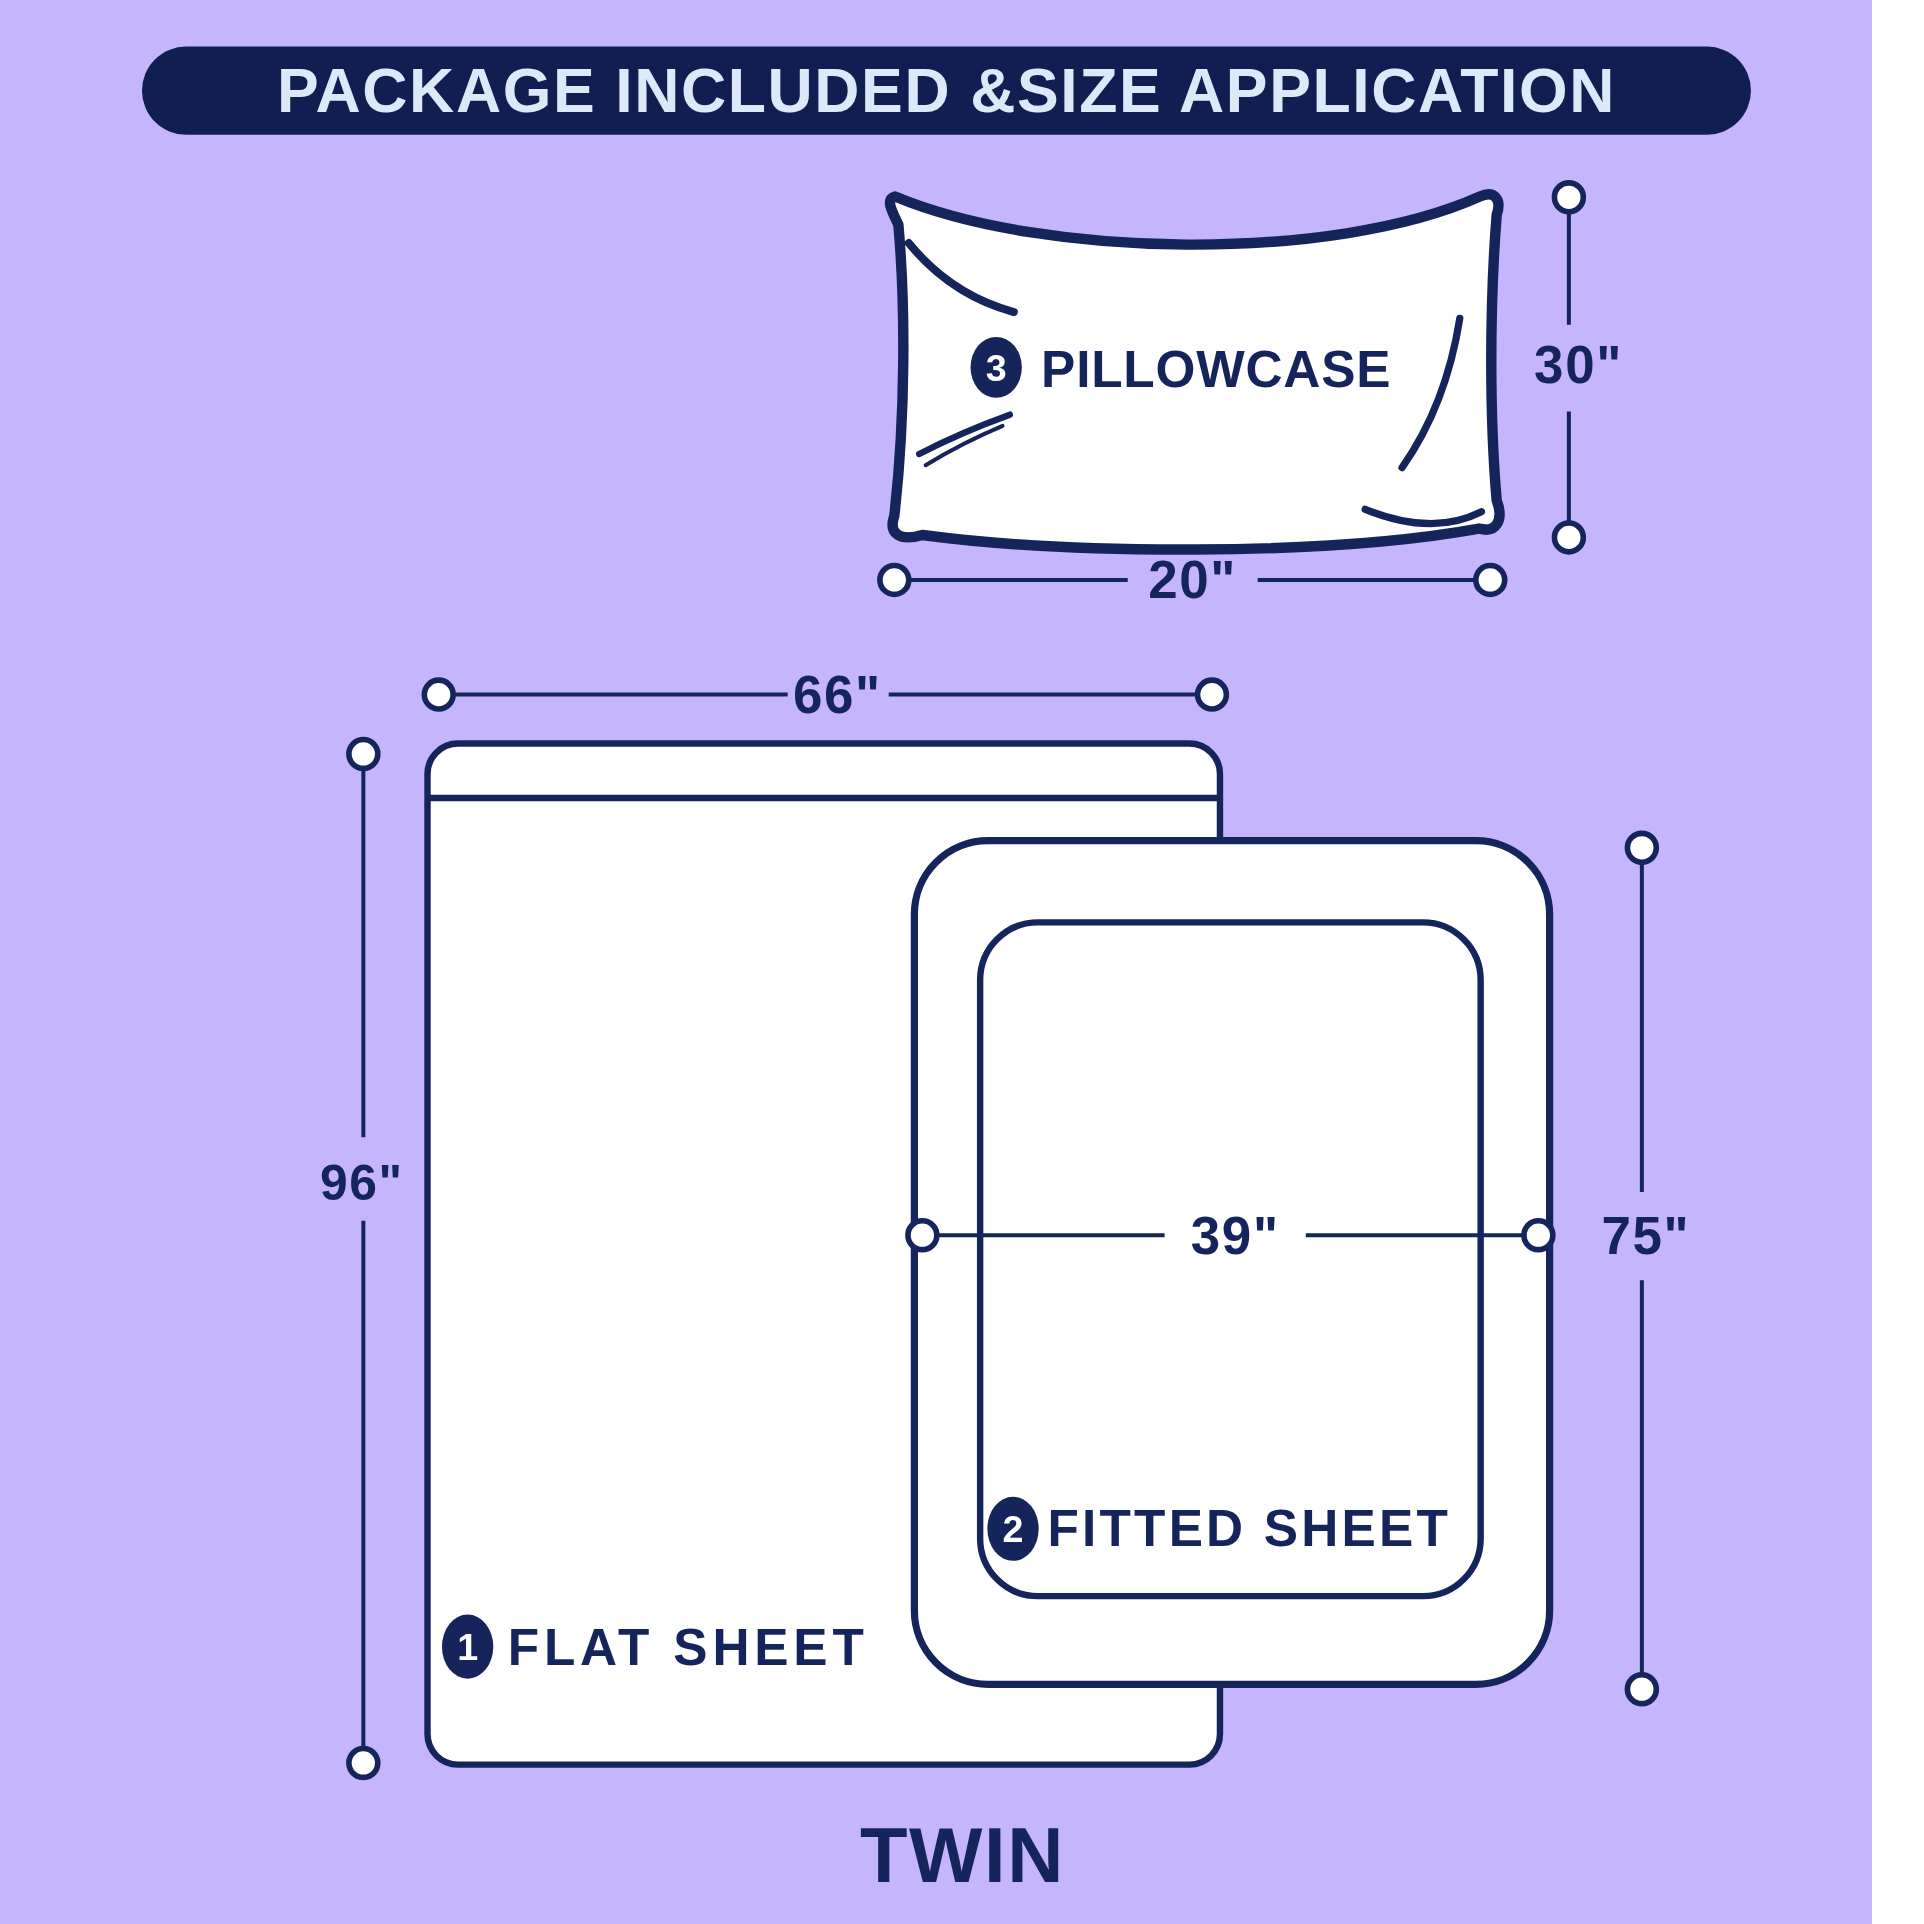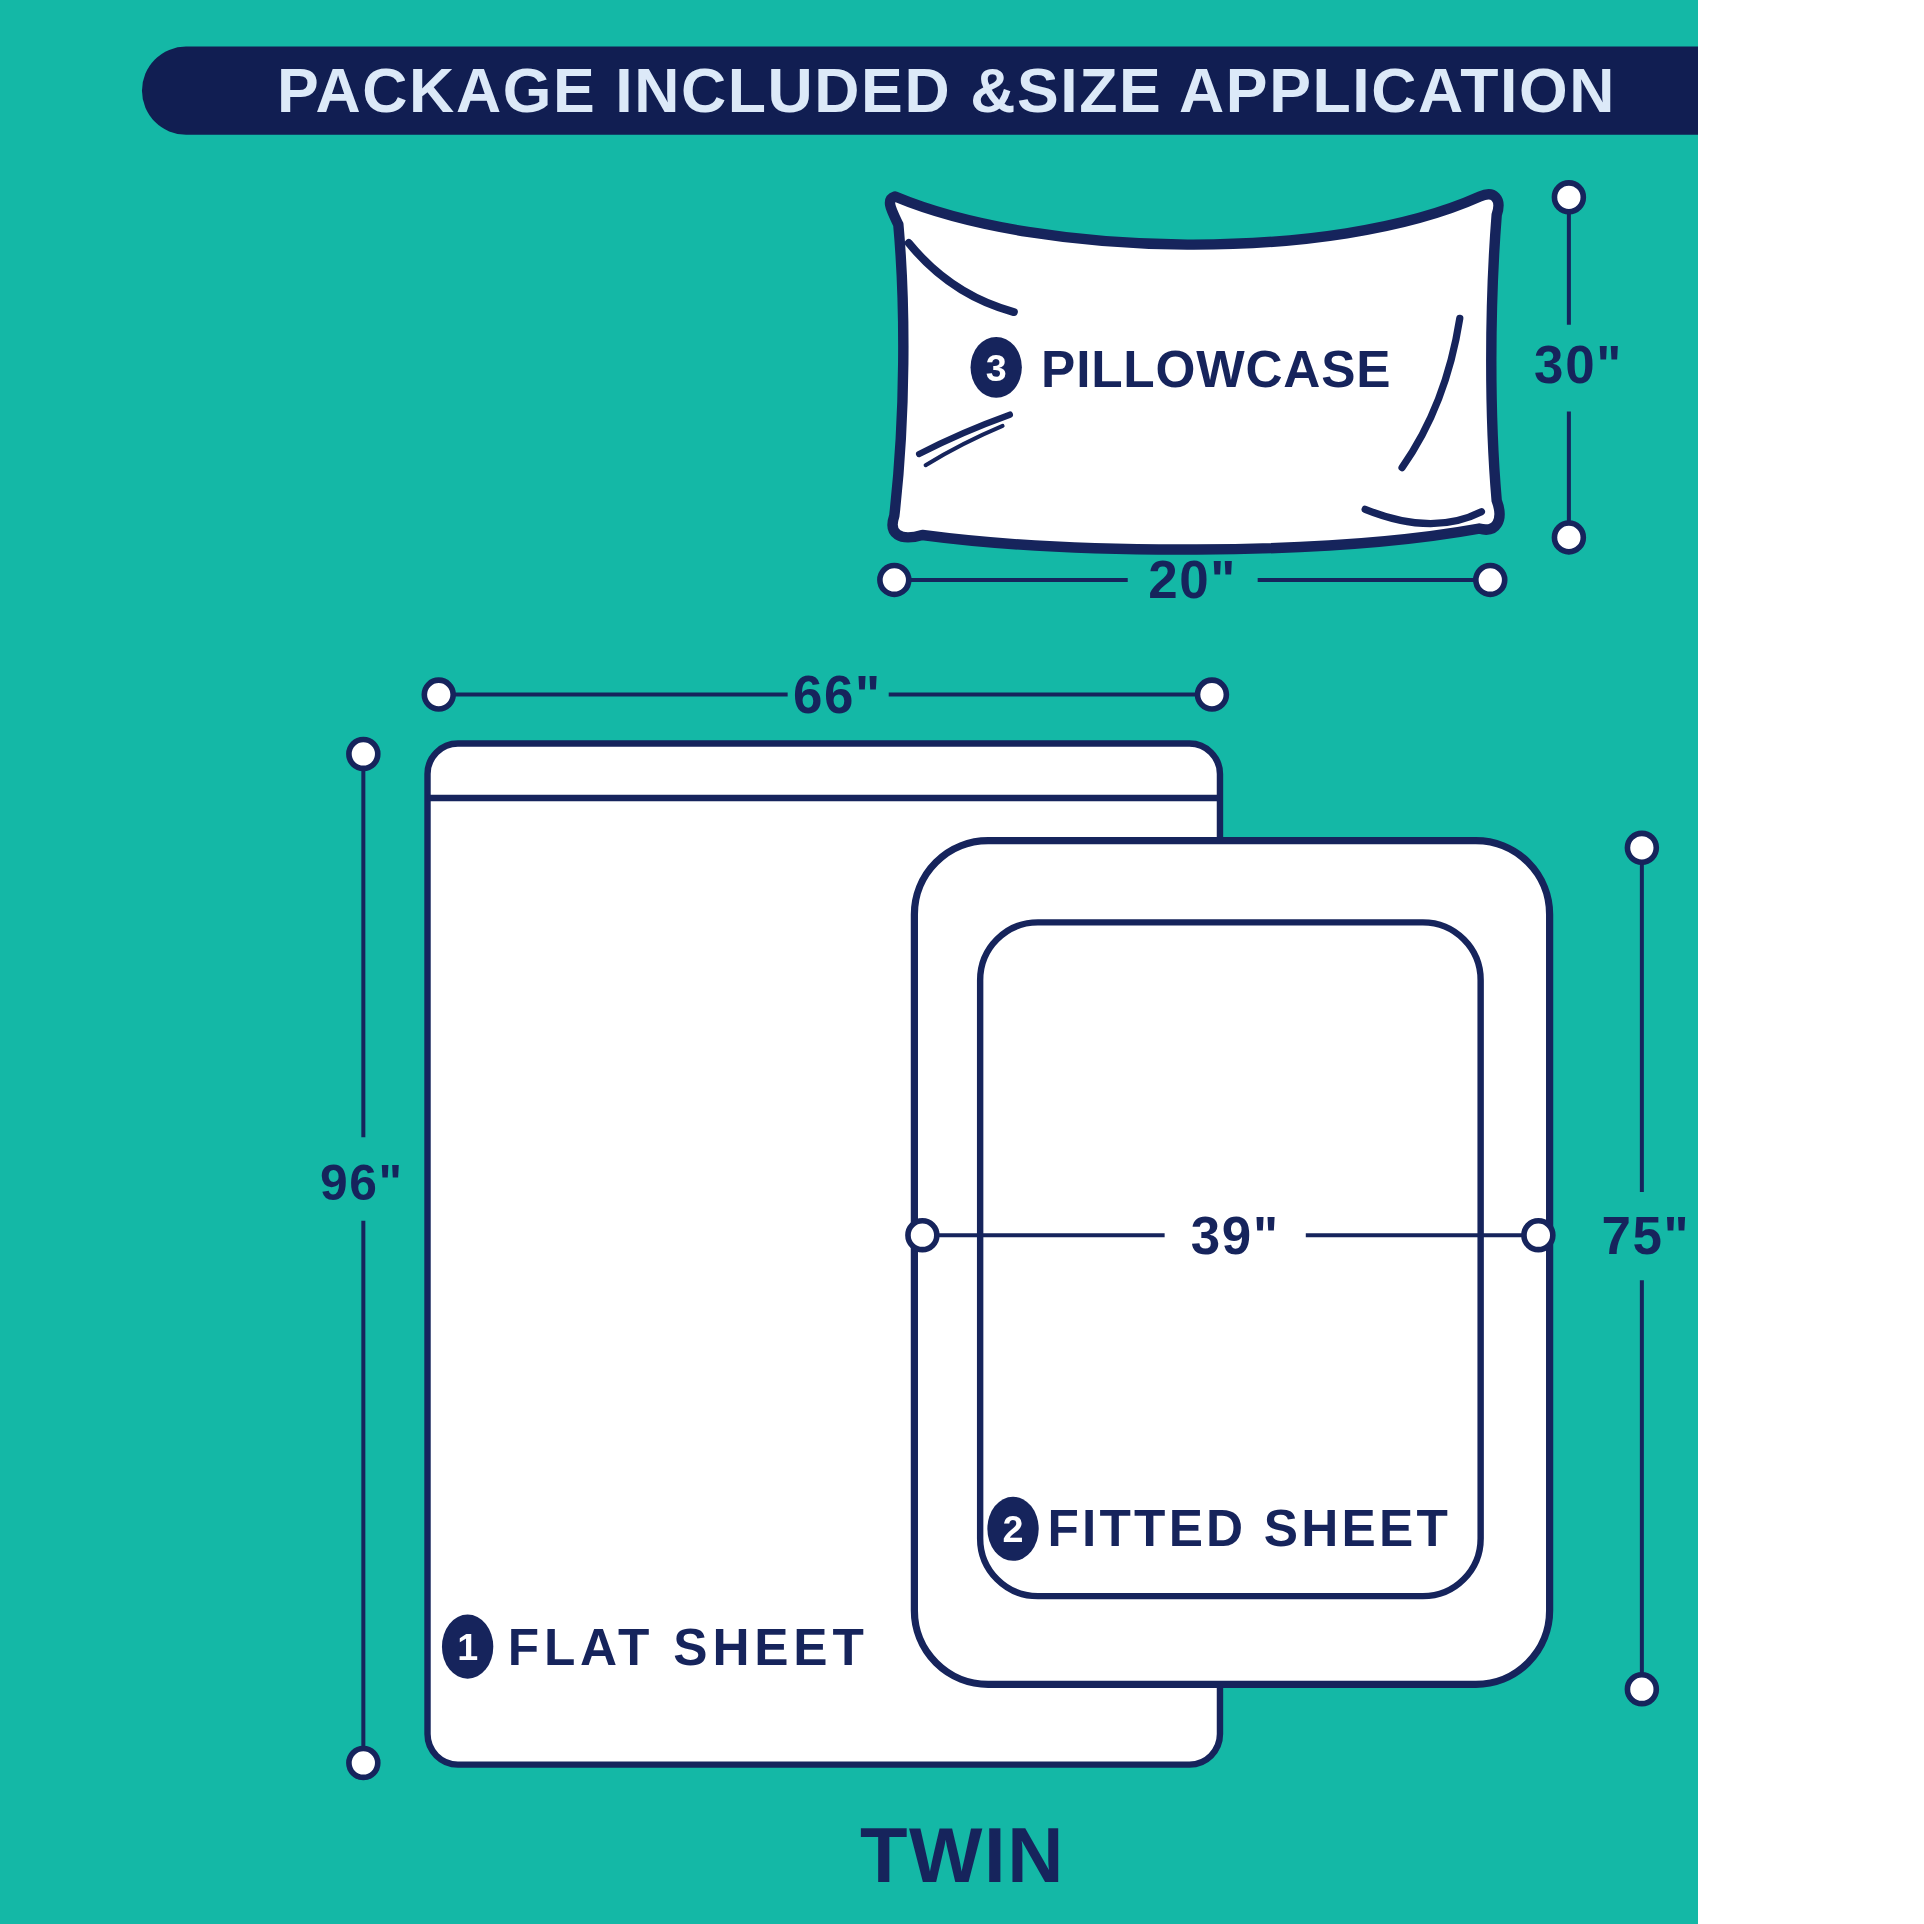--- a/index.html
+++ b/index.html
@@ -2,23 +2,23 @@
 <html style="--color-navy: #16245c; --color-header_bg: #111e52; --color-header_text: #dce9f8; --color-white: #ffffff;font-size:13px"><head>
 <meta charset="utf-8">
 <style>
   html, body {
     margin: 0;
     padding: 0;
     background: #ffffff;
   }
   .canvas {
     position: relative;
-    width: 1698px;
+    width: 1872px;
     height: 1925px;
-    background: #14b8a6;
+    background: #c4b5fd;
     overflow: hidden;
   }
   svg {
     display: block;
   }
   svg text {
     fill: var(--color-navy, #16245c);
     font-family: "Liberation Sans", "DejaVu Sans", sans-serif;
     font-weight: bold;
   }

